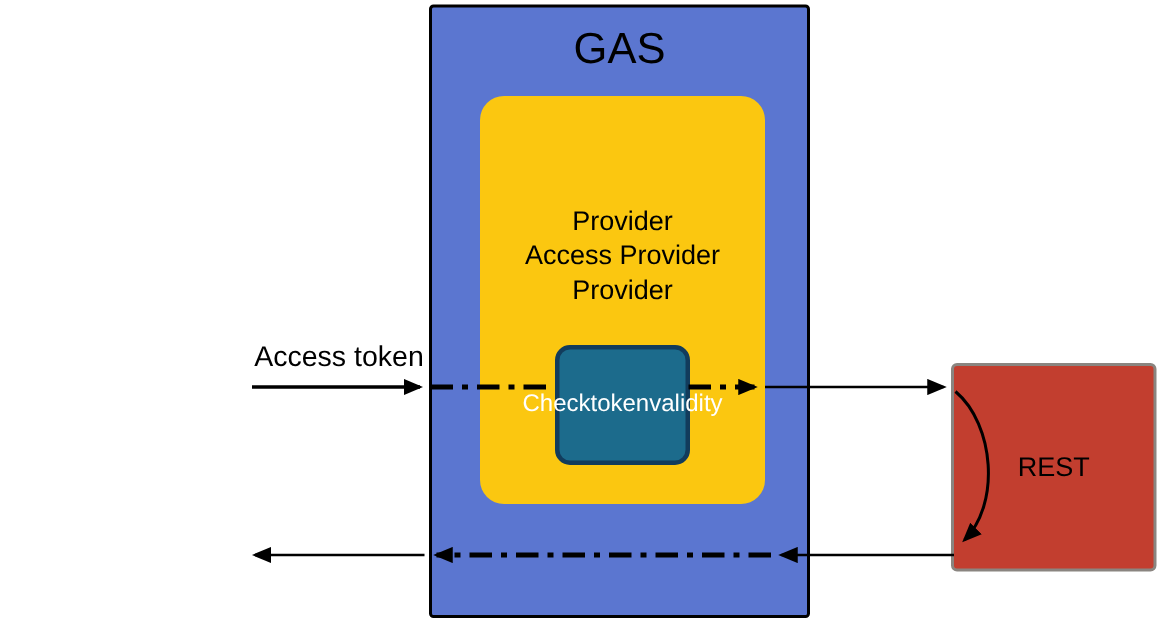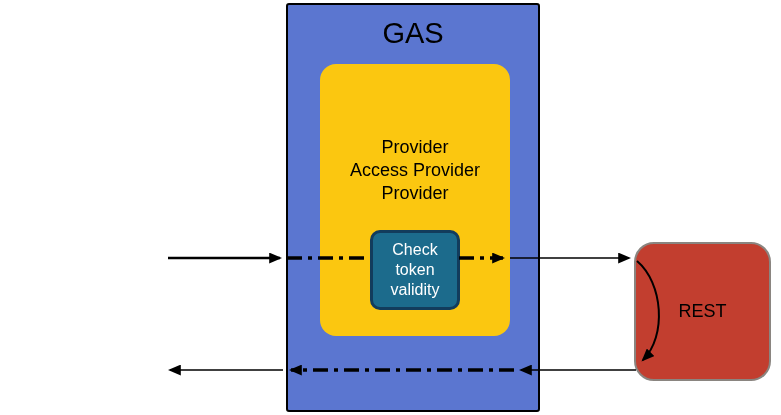--- a/index.html
+++ b/index.html
@@ -42,30 +42,30 @@
   .delegate-lines {
     position: absolute; top: 72px; left: 0; width: 100%;
     text-align: center; font-size: 18px; line-height: 23px;
   }
 
   .check-box {
     left: 50px; top: 166px; width: 90px; height: 80px;
     background: #1c6b8c;
     border: 3px solid #123c5c;
     border-radius: 10px;
-    display: flex; flex-direction: column; align-items: center; justify-content: center;
+    display: flex; flex-direction: row; align-items: center; justify-content: center;
     color: #ffffff; font-size: 16px; line-height: 20px;
     text-align: center;
   }
 
   .rest-box {
     left: 634px; top: 242px; width: 137px; height: 139px;
     background: #c23e2f;
     border: 2px solid #8a8580;
-    border-radius: 20px;
+    border-radius: 4px;
     display: flex; flex-direction: row; align-items: center; justify-content: center;
     font-size: 18px; line-height: 23px;
     text-align: center;
   }
 
   .edge-label {
     position: absolute; left: 166px; top: 228px; width: 120px;
     text-align: center; font-size: 19px;
   }
 
@@ -95,20 +95,21 @@
         <div>token</div>
         <div>validity</div>
       </div>
     </div>
   </div>
 
   <div class="box rest-box">
     <div>REST</div>
   </div>
 
+  <div class="edge-label">Access token</div>
 
   <svg class="arrows" width="781" height="415" viewBox="0 0 781 415" xmlns="http://www.w3.org/2000/svg">
     <defs>
       <marker id="ah" viewBox="0 0 12 10" refX="10" refY="5" markerWidth="13" markerHeight="11" markerUnits="userSpaceOnUse" orient="auto">
         <path d="M0 0 L12 5 L0 10 Z" fill="#000000"></path>
       </marker>
     </defs>
 
     <line x1="168" y1="258" x2="280" y2="258" stroke="#000000" stroke-width="2.4" marker-end="url(#ah)"></line>
     <line x1="287" y1="258" x2="367" y2="258" stroke="#000000" stroke-width="3.4" stroke-dasharray="15 6 4 6"></line>

